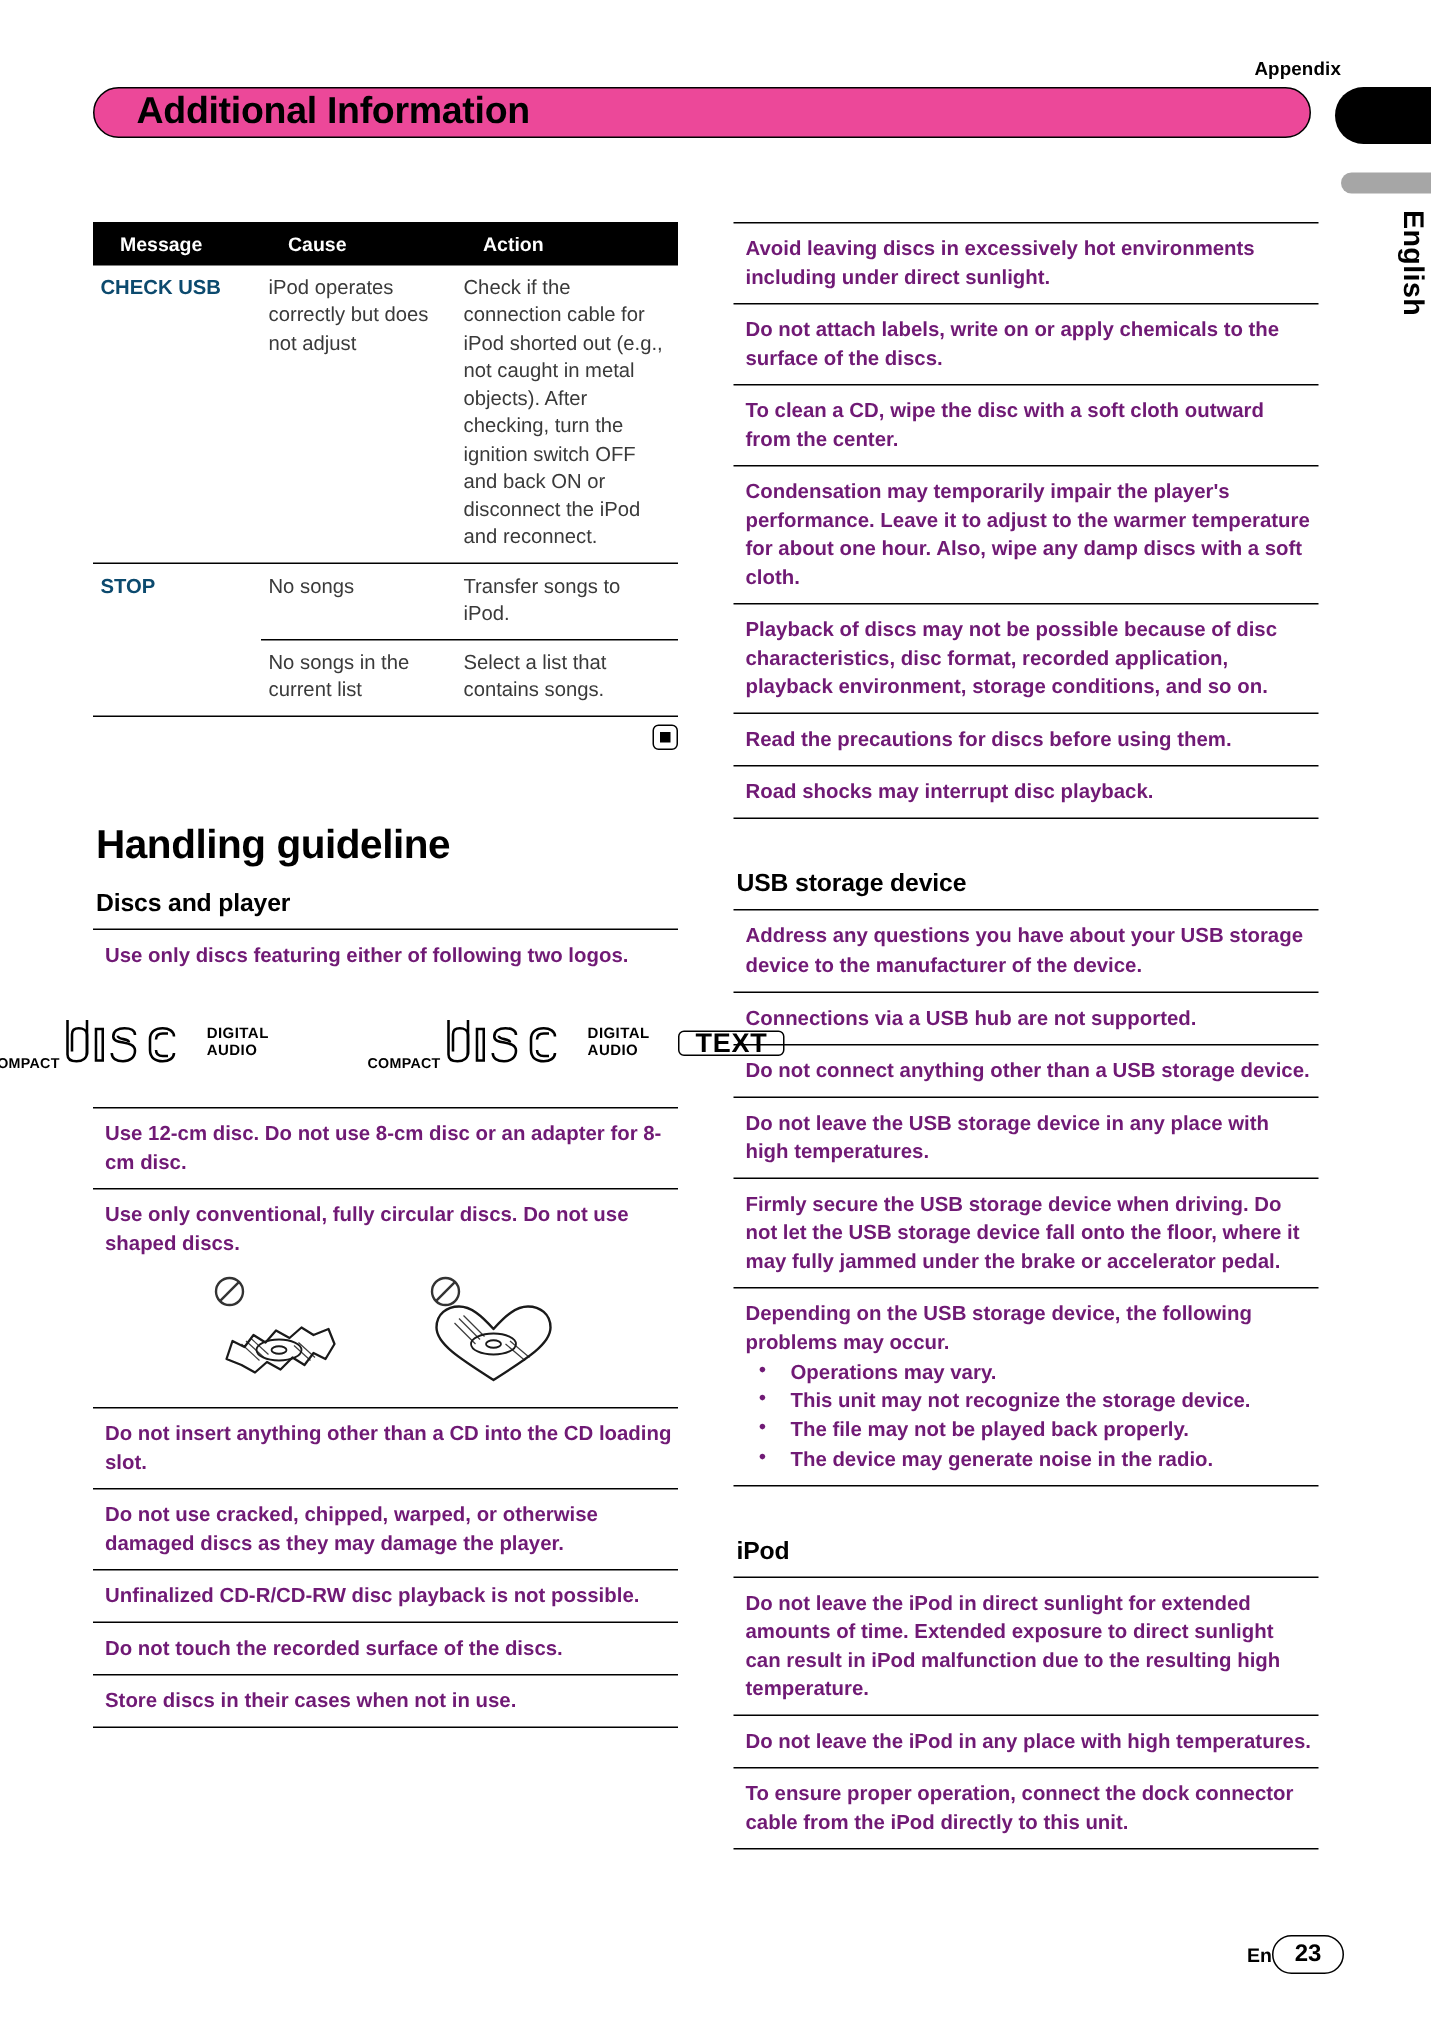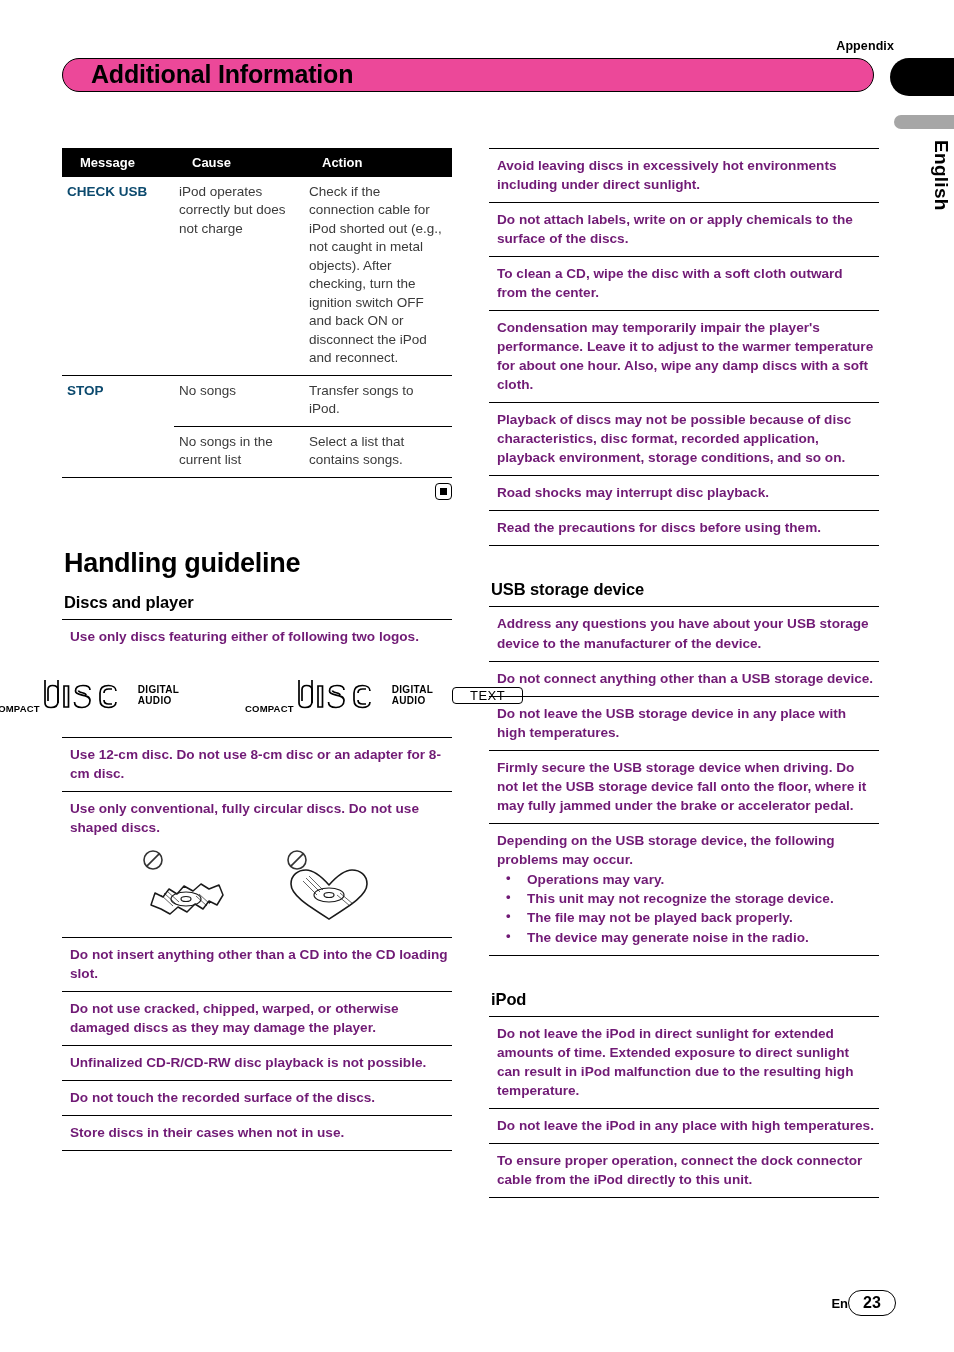--- a/index.html
+++ b/index.html
@@ -123,21 +123,21 @@
   }
   .cd-disc-row { position: relative; }
   .cd-digital {
     font-size: 10px; font-weight: bold; letter-spacing: .3px;
     margin-top: 1px;
   }
   .cd-text-box {
     margin-top: 2px; width: 90px; height: 17px;
     border: 1.6px solid #000; border-radius: 4px;
     display: flex; align-items: center; justify-content: center;
-    font-size: 13px; letter-spacing: .5px;
+    font-size: 18px; letter-spacing: .5px; font-weight: bold;
   }
 
   
   .shapes-row {
     display: flex; justify-content: center; gap: 40px;
     padding: 4px 0 10px 0;
   }
 
   
   .footer {
@@ -178,21 +178,21 @@
       <thead>
         <tr>
           <th>Message</th>
           <th>Cause</th>
           <th>Action</th>
         </tr>
       </thead>
       <tbody>
         <tr>
           <td class="msg r1">CHECK USB</td>
-          <td class="r2">iPod operates correctly but does not charge</td>
+          <td class="r2">iPod operates correctly but does not adjust</td>
           <td class="r3">Check if the connection cable for iPod shorted out (e.g., not caught in metal objects). After checking, turn the ignition switch OFF and back ON or disconnect the iPod and reconnect.</td>
         </tr>
         <tr class="top-rule">
           <td class="msg r1">STOP</td>
           <td class="r2">No songs</td>
           <td class="r3">Transfer songs to iPod.</td>
         </tr>
         <tr class="thin-rule">
           <td class="msg r1"></td>
           <td class="r2">No songs in the current list</td>
@@ -322,28 +322,29 @@
   </div>
 
   <div class="col-right">
 
     <div class="rule-list">
       <div class="rule-item">Avoid leaving discs in excessively hot environments including under direct sunlight.</div>
       <div class="rule-item">Do not attach labels, write on or apply chemicals to the surface of the discs.</div>
       <div class="rule-item">To clean a CD, wipe the disc with a soft cloth outward from the center.</div>
       <div class="rule-item">Condensation may temporarily impair the player's performance. Leave it to adjust to the warmer temperature for about one hour. Also, wipe any damp discs with a soft cloth.</div>
       <div class="rule-item">Playback of discs may not be possible because of disc characteristics, disc format, recorded application, playback environment, storage conditions, and so on.</div>
+      <div class="rule-item" style="border-bottom:1.8px solid #000;">Read the precautions for discs before using them.</div>
       <div class="rule-item">Road shocks may interrupt disc playback.</div>
-      <div class="rule-item" style="border-bottom:1.8px solid #000;">Read the precautions for discs before using them.</div>
     </div>
 
     <h2 class="sub spaced">USB storage device</h2>
 
     <div class="rule-list">
       <div class="rule-item">Address any questions you have about your USB storage device to the manufacturer of the device.</div>
+      <div class="rule-item">Connections via a USB hub are not supported.</div>
       <div class="rule-item">Do not connect anything other than a USB storage device.</div>
       <div class="rule-item">Do not leave the USB storage device in any place with high temperatures.</div>
       <div class="rule-item">Firmly secure the USB storage device when driving. Do not let the USB storage device fall onto the floor, where it may fully jammed under the brake or accelerator pedal.</div>
       <div class="rule-item" style="border-bottom:1.8px solid #000;">
         <div>Depending on the USB storage device, the following problems may occur.</div>
         <ul class="bullets">
           <li>Operations may vary.</li>
           <li>This unit may not recognize the storage device.</li>
           <li>The file may not be played back properly.</li>
           <li>The device may generate noise in the radio.</li>

